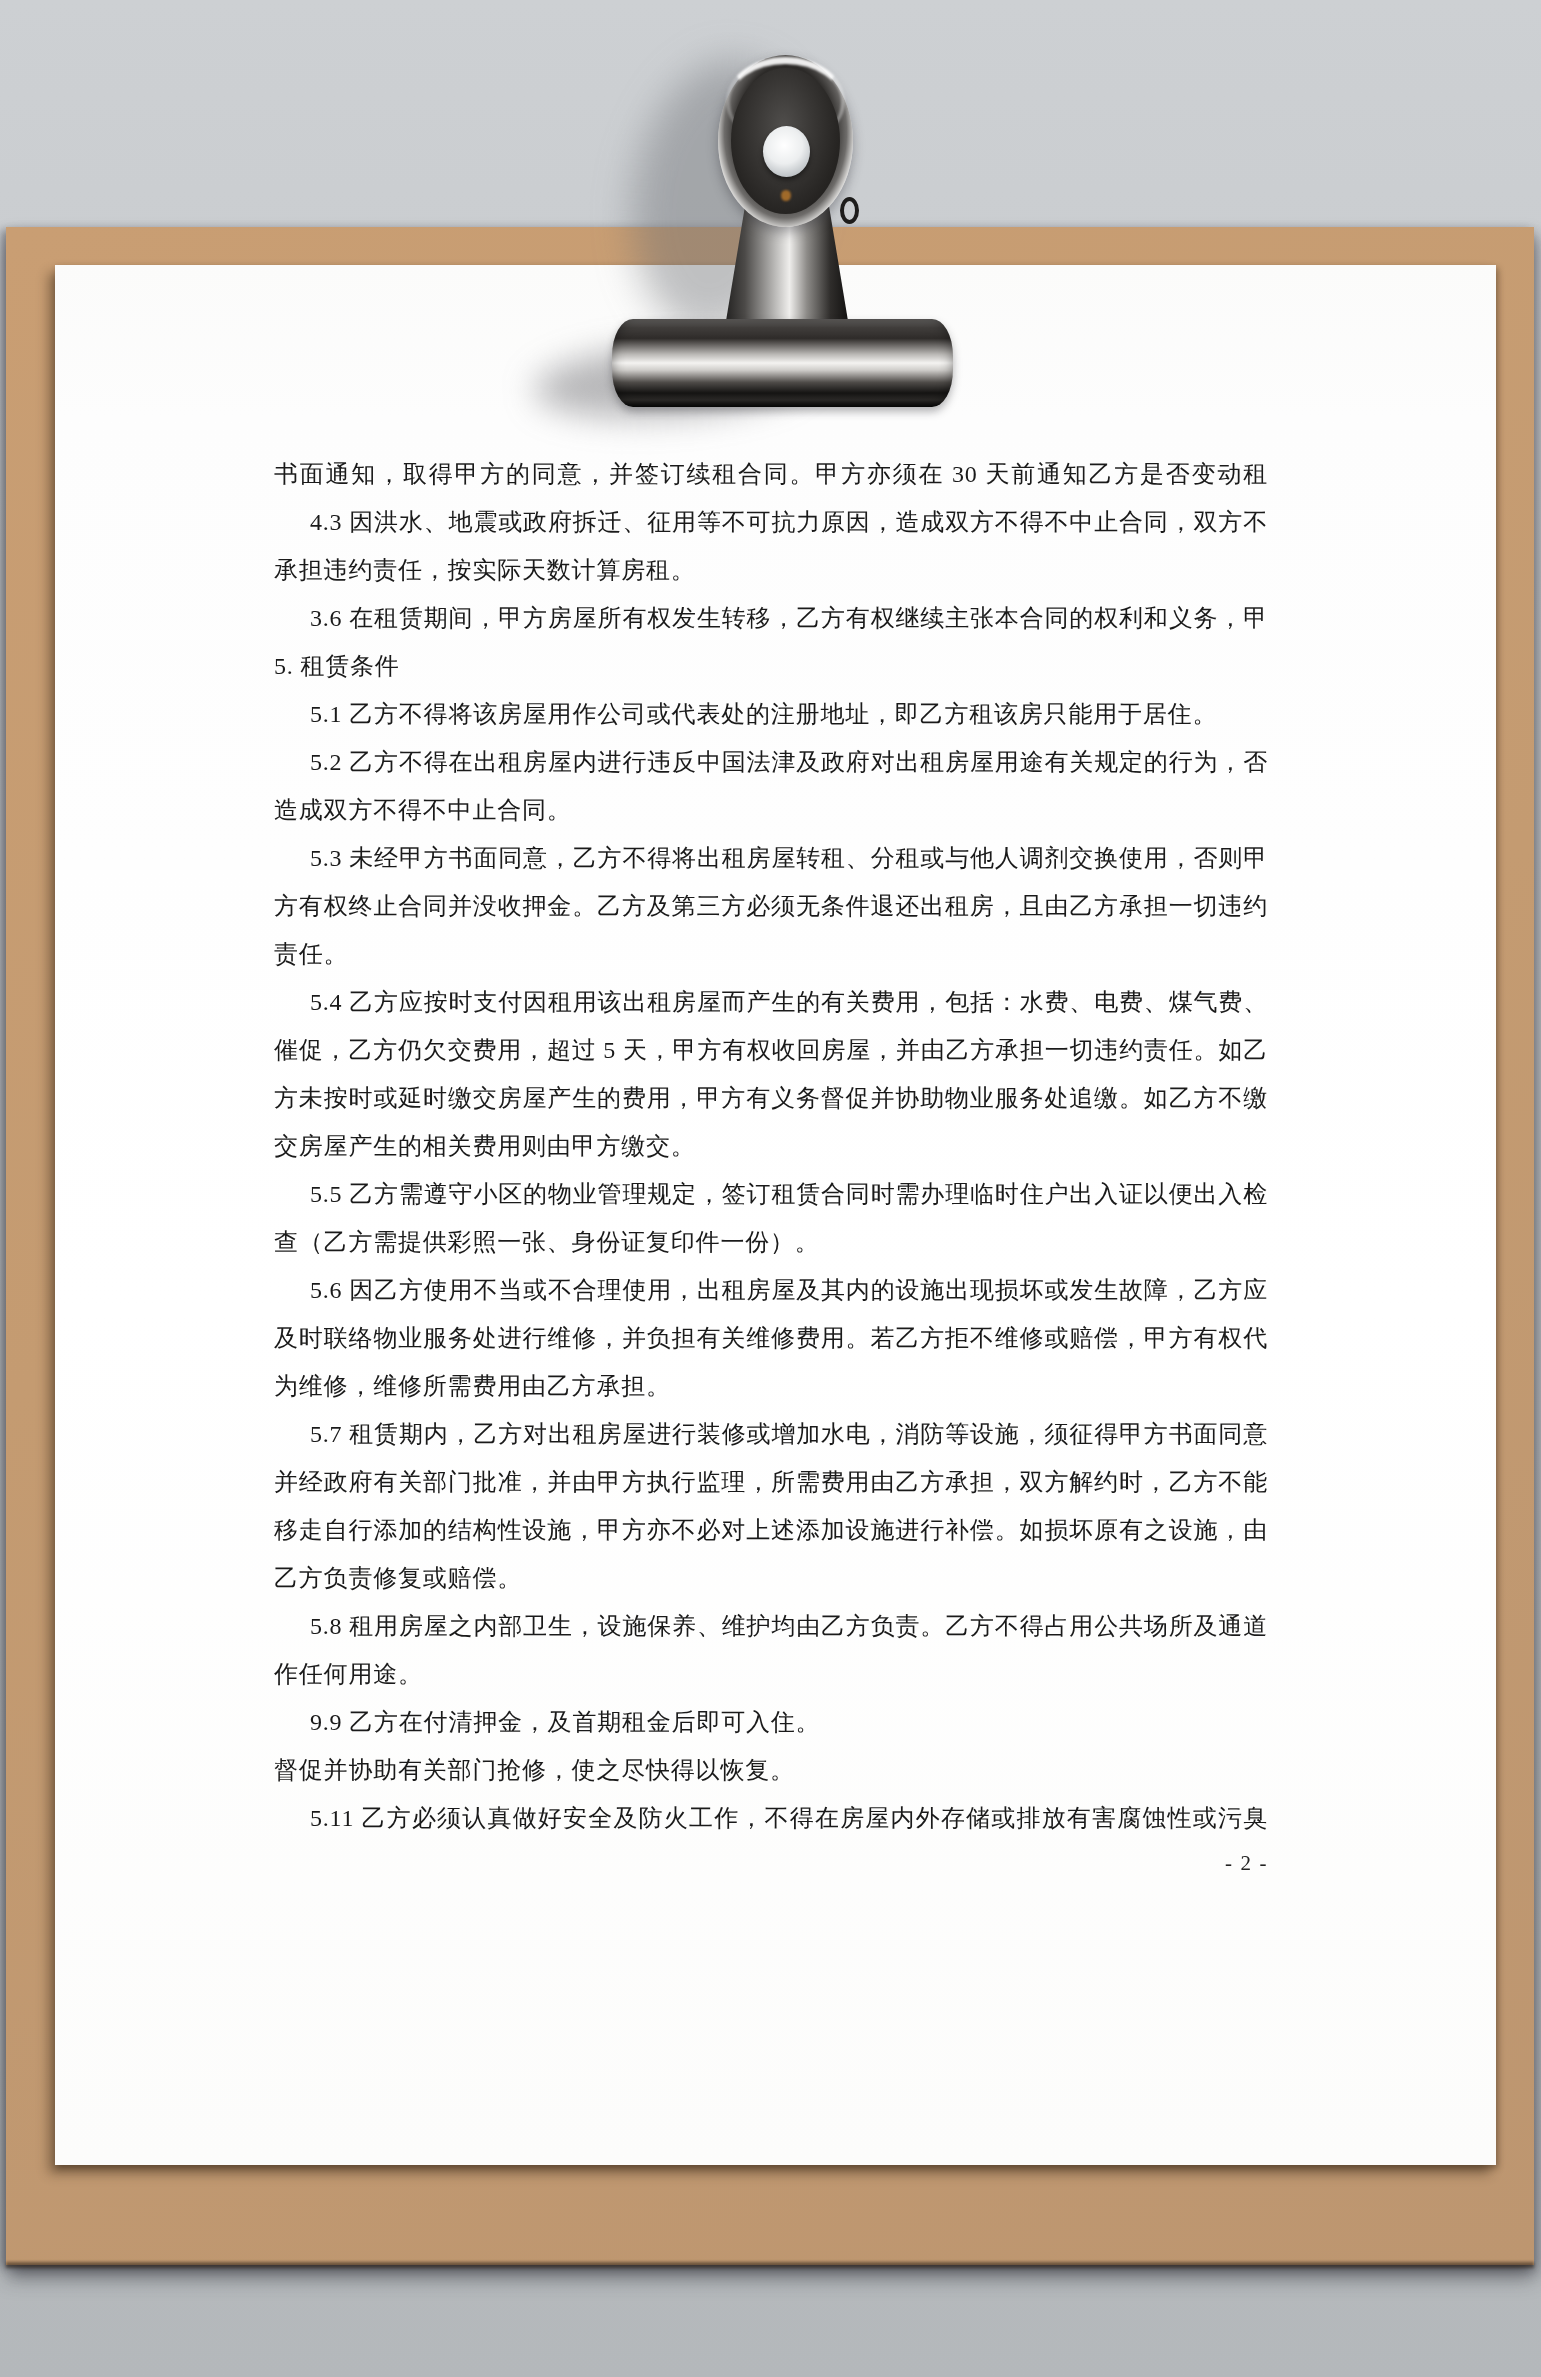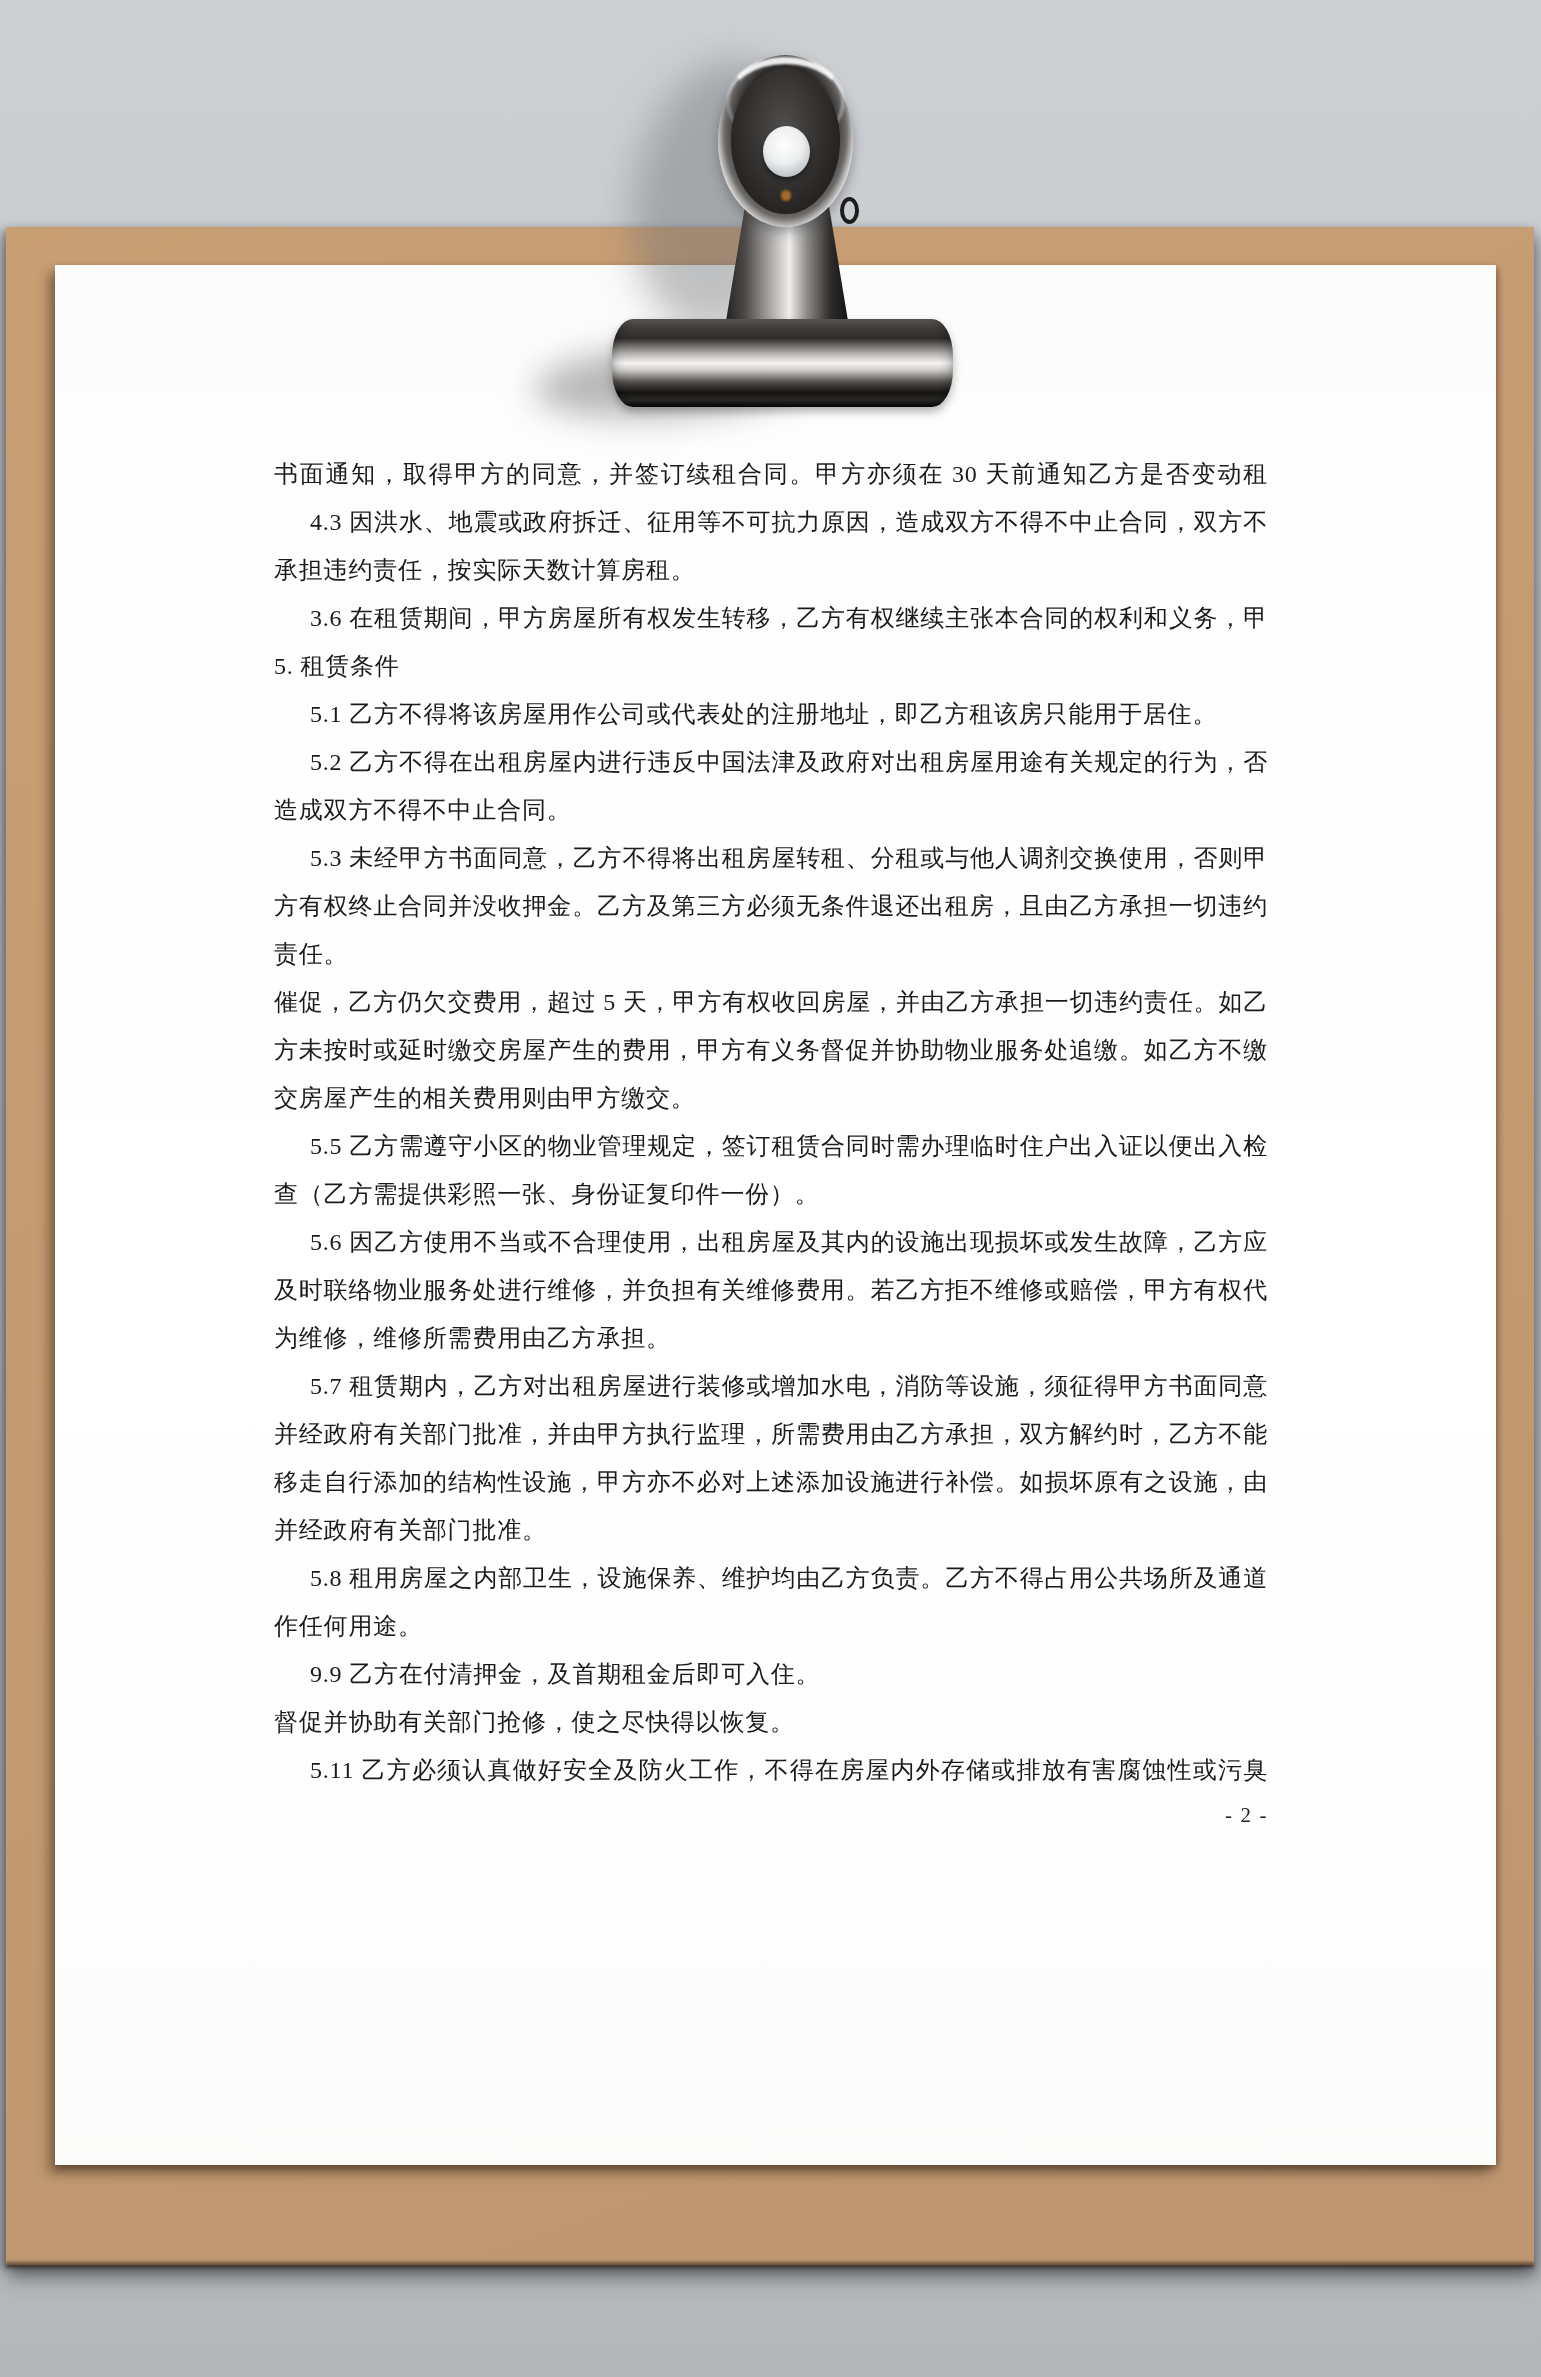--- a/index.html
+++ b/index.html
@@ -107,32 +107,33 @@
         <div class="line indent full">4.3 因洪水、地震或政府拆迁、征用等不可抗力原因，造成双方不得不中止合同，双方不</div>
         <div class="line">承担违约责任，按实际天数计算房租。</div>
         <div class="line indent full">3.6 在租赁期间，甲方房屋所有权发生转移，乙方有权继续主张本合同的权利和义务，甲</div>
         <div class="line">5. 租赁条件</div>
         <div class="line indent">5.1 乙方不得将该房屋用作公司或代表处的注册地址，即乙方租该房只能用于居住。</div>
         <div class="line indent full">5.2 乙方不得在出租房屋内进行违反中国法津及政府对出租房屋用途有关规定的行为，否</div>
         <div class="line">造成双方不得不中止合同。</div>
         <div class="line indent full">5.3 未经甲方书面同意，乙方不得将出租房屋转租、分租或与他人调剂交换使用，否则甲</div>
         <div class="line full">方有权终止合同并没收押金。乙方及第三方必须无条件退还出租房，且由乙方承担一切违约</div>
         <div class="line">责任。</div>
+        <div class="line indent full">5.4 乙方应按时支付因租用该出租房屋而产生的有关费用，包括：水费、电费、煤气费、</div>
         <div class="line full">催促，乙方仍欠交费用，超过 5 天，甲方有权收回房屋，并由乙方承担一切违约责任。如乙</div>
         <div class="line full">方未按时或延时缴交房屋产生的费用，甲方有义务督促并协助物业服务处追缴。如乙方不缴</div>
         <div class="line">交房屋产生的相关费用则由甲方缴交。</div>
         <div class="line indent full">5.5 乙方需遵守小区的物业管理规定，签订租赁合同时需办理临时住户出入证以便出入检</div>
         <div class="line">查（乙方需提供彩照一张、身份证复印件一份）。</div>
         <div class="line indent full">5.6 因乙方使用不当或不合理使用，出租房屋及其内的设施出现损坏或发生故障，乙方应</div>
         <div class="line full">及时联络物业服务处进行维修，并负担有关维修费用。若乙方拒不维修或赔偿，甲方有权代</div>
         <div class="line">为维修，维修所需费用由乙方承担。</div>
         <div class="line indent full">5.7 租赁期内，乙方对出租房屋进行装修或增加水电，消防等设施，须征得甲方书面同意</div>
         <div class="line full">并经政府有关部门批准，并由甲方执行监理，所需费用由乙方承担，双方解约时，乙方不能</div>
         <div class="line full">移走自行添加的结构性设施，甲方亦不必对上述添加设施进行补偿。如损坏原有之设施，由</div>
-        <div class="line">并经政府有关部门批准。</div>
+        <div class="line">乙方负责修复或赔偿。</div>
         <div class="line indent full">5.8 租用房屋之内部卫生，设施保养、维护均由乙方负责。乙方不得占用公共场所及通道</div>
         <div class="line">作任何用途。</div>
         <div class="line indent">9.9 乙方在付清押金，及首期租金后即可入住。</div>
         <div class="line">督促并协助有关部门抢修，使之尽快得以恢复。</div>
         <div class="line indent full">5.11 乙方必须认真做好安全及防火工作，不得在房屋内外存储或排放有害腐蚀性或污臭</div>
         <div class="page-number">- 2 -</div>
       </div>
   </div>
 
   <div class="clip-shadow-a"></div>

